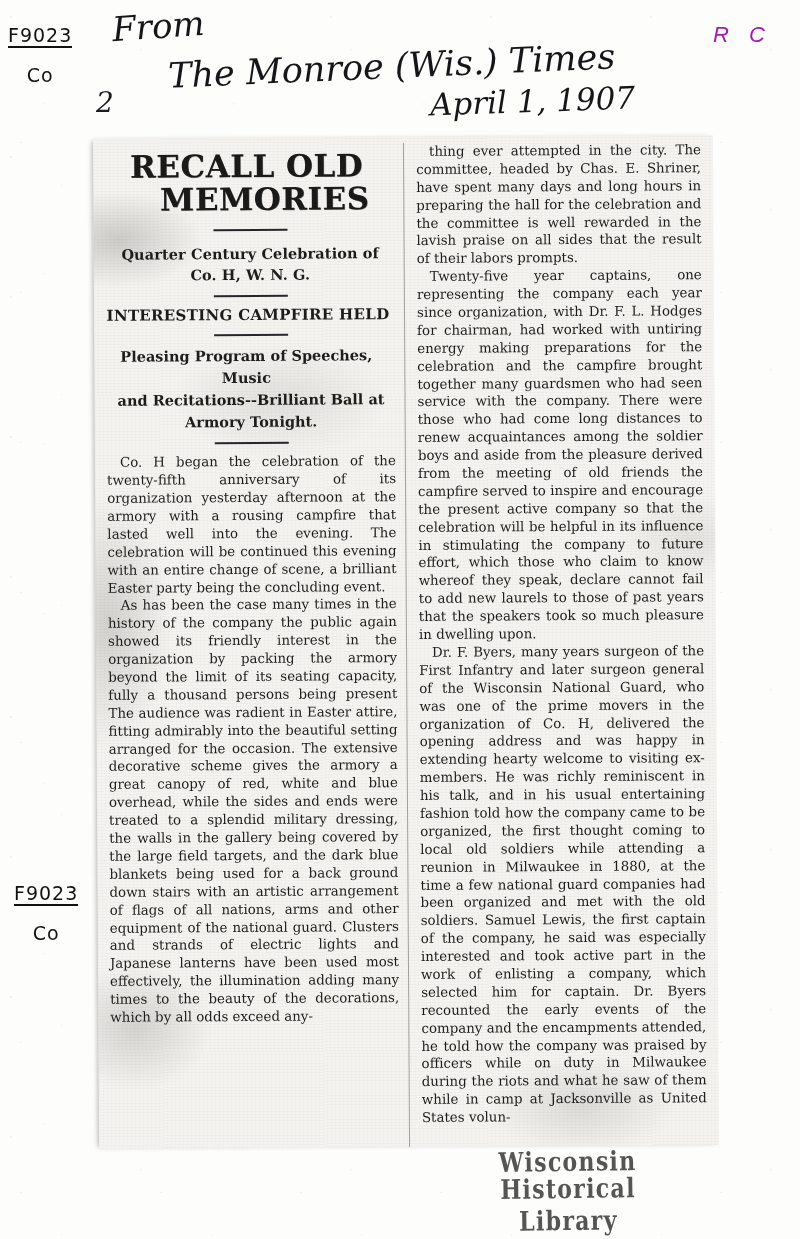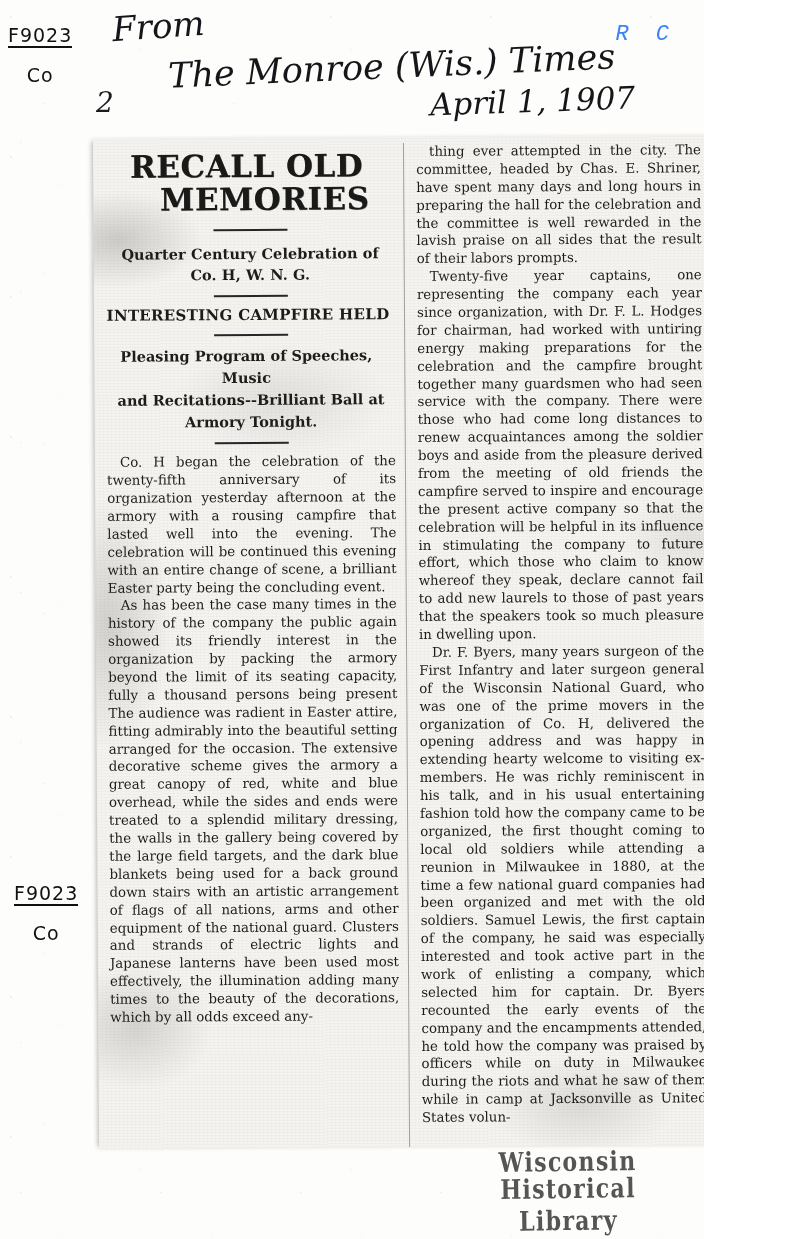--- a/index.html
+++ b/index.html
@@ -6,21 +6,21 @@
     margin: 0;
     padding: 0;
     background: #ffffff;
   }
   body {
     font-family: "Liberation Serif", serif;
   }
 
   #scan {
     position: relative;
-    width: 704px;
+    width: 800px;
     height: 1239px;
     overflow: hidden;
     background: #fdfdfc;
   }
 
   
   #scan::before {
     content: "";
     position: absolute;
     inset: 0;
@@ -80,24 +80,24 @@
     font-family: "DejaVu Serif", serif;
     font-style: italic;
     font-size: 28px;
     color: #1b1b1f;
   }
 
   .pencil-mark {
     position: absolute;
     right: 28px; top: 22px;
     z-index: 6;
-    font-family: Liberation Mono, monospace;
+    font-family: Liberation Sans, sans-serif;
     font-style: italic;
     font-size: 22px;
-    color: #3b82f6;
+    color: #a21caf;
     letter-spacing: 7px;
   }
 
   
   #clipping {
     position: absolute;
     left: 96px;
     top: 137px;
     width: 620px;
     height: 1010px;

